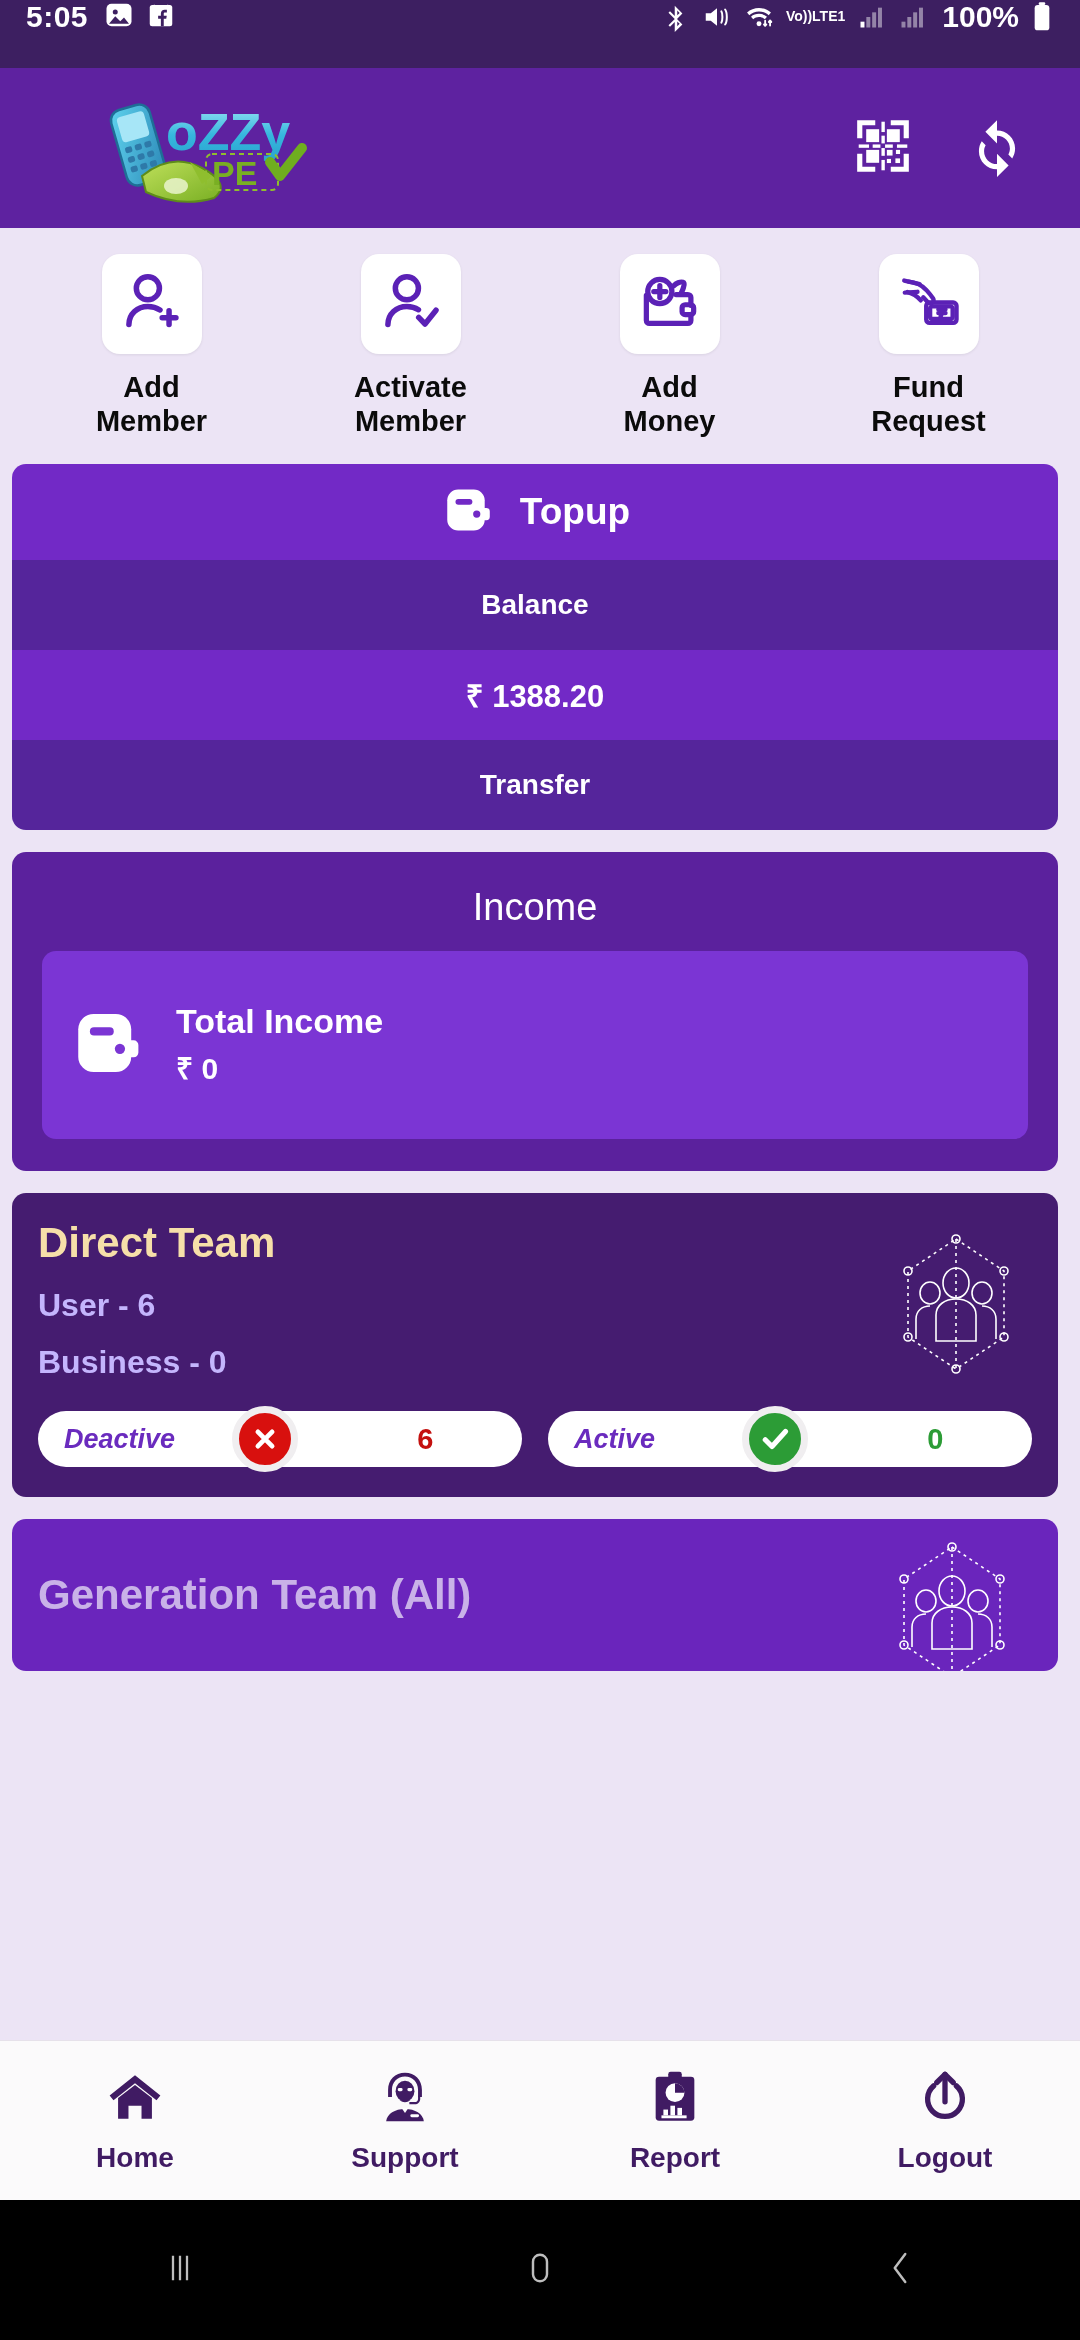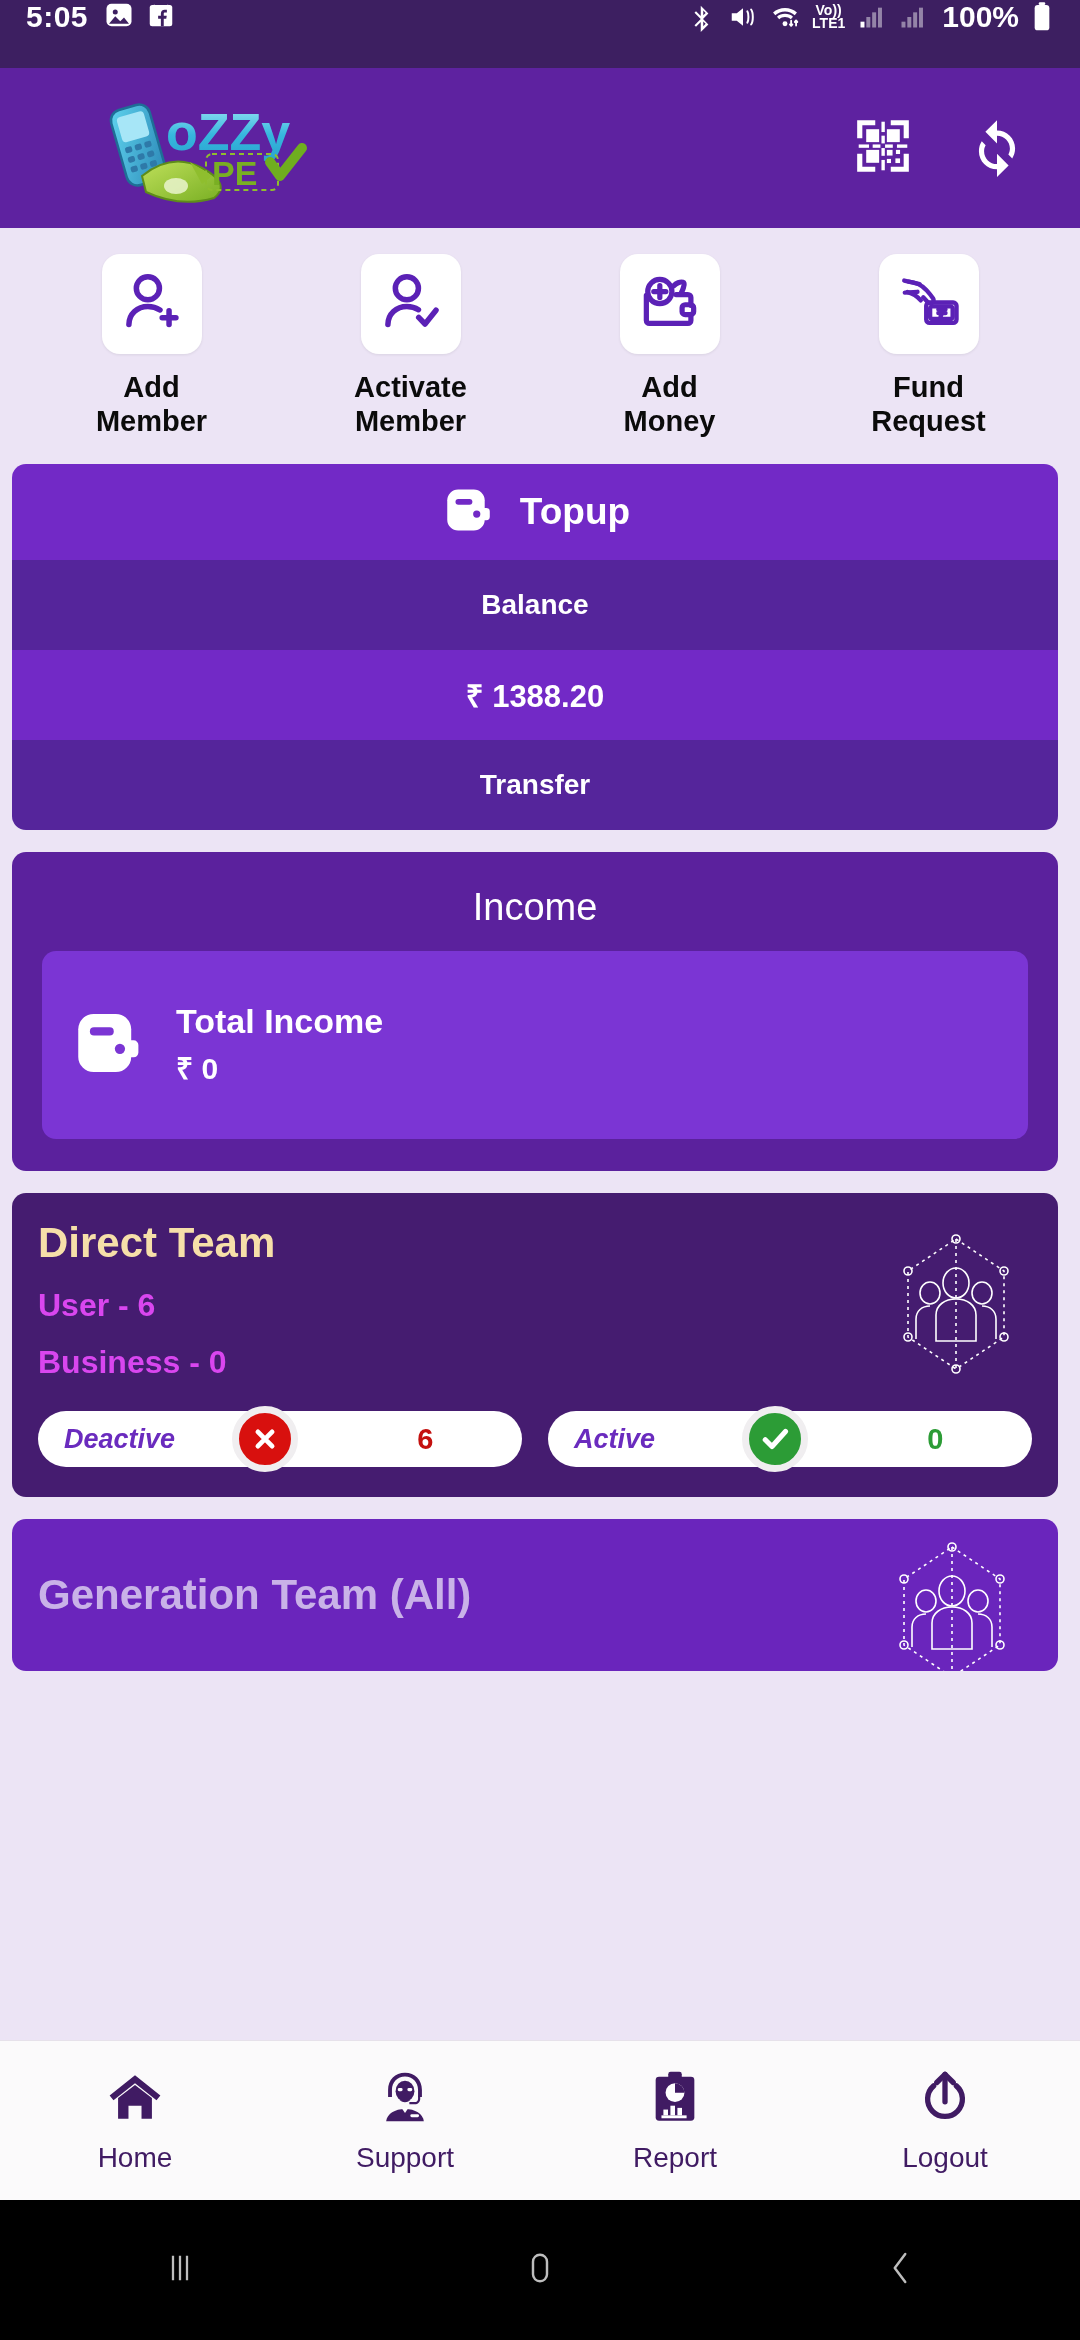--- a/index.html
+++ b/index.html
@@ -15,21 +15,21 @@
   .statusbar {
     height: 68px; background: #3D1F61; color: #fff;
     display: flex; align-items: flex-start; padding: 0 26px;
   }
   .sb-time { font-size: 30px; font-weight: 700; letter-spacing: .5px; }
   .sb-left-icons { display: flex; align-items: center; gap: 12px; margin-left: 16px; }
   .sb-spacer { flex: 1; }
   .sb-right { display: flex; align-items: center; gap: 11px; }
   .sb-ico { display: block; }
   .sb-pct { font-size: 30px; font-weight: 700; margin-left: 4px; }
-  .volte { display:flex; flex-direction:column; align-items:center; line-height:.95; font-size:14px; font-weight:700;}
+  .volte { display:flex; flex-direction:row; align-items:center; line-height:.95; font-size:14px; font-weight:700;}
 
   
   .appbar {
     height: 160px; background: #5E22A0;
     display: flex; align-items: center; padding: 0 34px;
   }
   .logo-wrap { margin-left: 60px; display: flex; align-items: center; }
   .appbar-spacer { flex: 1; }
   .appbar-actions { display: flex; align-items: center; gap: 52px; margin-right: 18px; }
 
@@ -69,21 +69,21 @@
     background: #7B35D4; border-radius: 14px; min-height: 188px;
     display: flex; align-items: center; padding: 0 26px; gap: 26px;
   }
   .income-texts { display: flex; flex-direction: column; gap: 6px; }
   .income-label { color: #fff; font-size: 34px; font-weight: 700; }
   .income-value { color: #fff; font-size: 30px; font-weight: 600; }
 
   
   .dteam { background: #451C70; padding: 26px 26px 30px 26px; position: relative; }
   .dteam-title { color: #F6DFA9; font-size: 42px; font-weight: 700; }
-  .dteam-stat { color: #d946ef; font-size: 32px; font-weight: 700; margin-top: 20px; }
+  .dteam-stat { color: #c4b5fd; font-size: 32px; font-weight: 700; margin-top: 20px; }
   .dteam-badge-art { position: absolute; right: 42px; top: 36px; }
   .pill-row { display: flex; gap: 26px; margin-top: 30px; }
   .pill {
     flex: 1; height: 56px; background: #ffffff; border-radius: 28px;
     display: flex; align-items: center; position: relative;
   }
   .pill-label { font-size: 27px; font-style: italic; font-weight: 700; color: #6A2BBE; padding-left: 26px; }
   .pill-mark {
     position: absolute; left: 47%; top: 50%; transform: translate(-50%,-50%);
     width: 66px; height: 66px; border-radius: 50%;
@@ -101,21 +101,21 @@
   .gteam-title { color: #C9B2E8; font-size: 42px; font-weight: 700; }
   .gteam-art { position: absolute; right: 46px; top: 18px; }
 
   
   .bottomnav {
     position: absolute; left: 0; bottom: 140px; width: 1080px; height: 160px;
     background: #FBFAFB; display: flex; align-items: center;
     border-top: 1px solid #E6E1EA;
   }
   .navitem { flex: 1; display: flex; flex-direction: column; align-items: center; gap: 12px; }
-  .navlabel { color: #401B63; font-size: 28px; font-weight: 400; }
+  .navlabel { color: #401B63; font-size: 28px; font-weight: 700; }
 
   
   .sysnav {
     position: absolute; left: 0; bottom: 0; width: 1080px; height: 140px;
     background: #000; display: flex; align-items: center;
   }
   .sysbtn { flex: 1; display: flex; align-items: center; justify-content: center; }
 </style>
 </head>
 <body>

